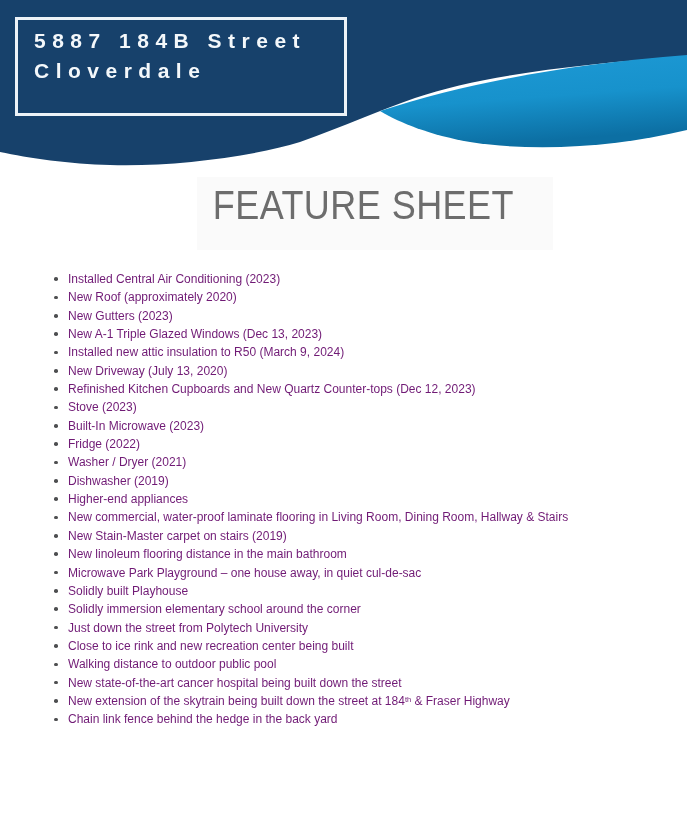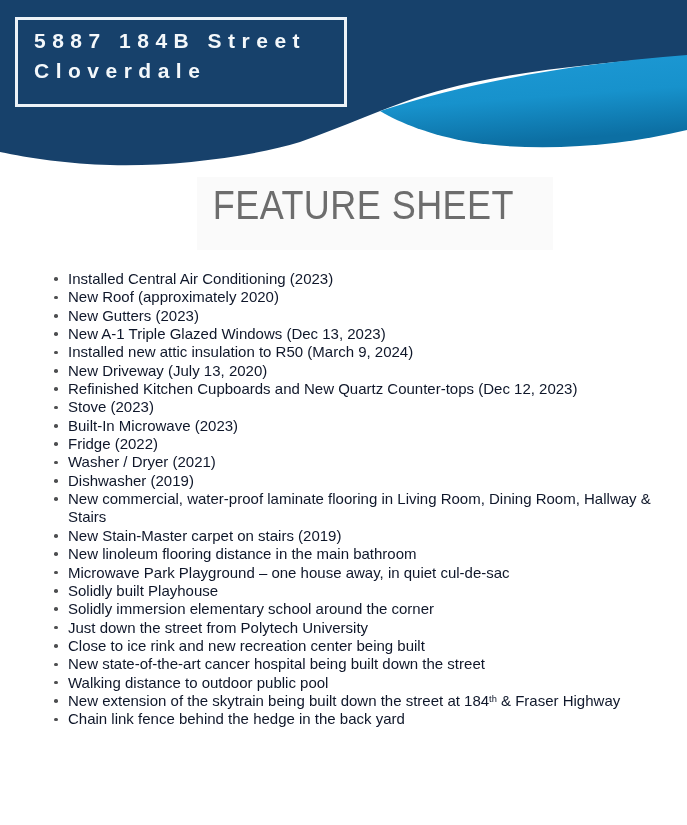--- a/index.html
+++ b/index.html
@@ -11,21 +11,21 @@
     font-family:"Liberation Sans", sans-serif;
   }
   
   .header-svg{position:absolute;top:0;left:0;display:block;}
   .navy{fill:var(--navy,#17416B);}
   
   .address-box{
     position:absolute;left:15px;top:17px;
     width:310px;height:71px;
     border:3px solid #edf3f8;
-    padding:6px 0 7px 16px;
+    padding:6px 0 16px 16px;
     color:#f4f8fb;
     font-weight:bold;
     font-size:21px;
     line-height:30px;
     letter-spacing:6.5px;
     white-space:nowrap;
   }
   
   .title-panel{
     position:absolute;left:197px;top:177px;
@@ -45,23 +45,23 @@
   .page-title .squeeze{
     display:inline-block;
     transform:scaleX(0.9);
     transform-origin:center;
   }
   
   .features{
     position:absolute;left:47px;top:270px;right:10px;
     margin:0;padding:0;
     list-style:none;
-    font-size:15px;
+    font-size:12px;
     line-height:18.35px;
-    color:#0f172a;
+    color:#701a75;
   }
   .features li{
     position:relative;
     padding-left:21px;
   }
   .features li::before{
     content:"";
     position:absolute;
     left:7px;top:7.3px;
     width:3.6px;height:3.6px;
@@ -118,27 +118,28 @@
       <li><span>New Gutters (2023)</span></li>
       <li><span>New A-1 Triple Glazed Windows (Dec 13, 2023)</span></li>
       <li><span>Installed new attic insulation to R50 (March 9, 2024)</span></li>
       <li><span>New Driveway (July 13, 2020)</span></li>
       <li><span>Refinished Kitchen Cupboards and New Quartz Counter-tops (Dec 12, 2023)</span></li>
       <li><span>Stove (2023)</span></li>
       <li><span>Built-In Microwave (2023)</span></li>
       <li><span>Fridge (2022)</span></li>
       <li><span>Washer / Dryer (2021)</span></li>
       <li><span>Dishwasher (2019)</span></li>
+      <li><span>Higher-end appliances</span></li>
       <li><span>New commercial, water-proof laminate flooring in Living Room, Dining Room, Hallway &amp; Stairs</span></li>
       <li><span>New Stain-Master carpet on stairs (2019)</span></li>
       <li><span>New linoleum flooring distance in the main bathroom</span></li>
       <li><span>Microwave Park Playground – one house away, in quiet cul-de-sac</span></li>
       <li><span>Solidly built Playhouse</span></li>
       <li><span>Solidly immersion elementary school around the corner</span></li>
       <li><span>Just down the street from Polytech University</span></li>
       <li><span>Close to ice rink and new recreation center being built</span></li>
+      <li><span>Walking distance to outdoor public pool</span></li>
       <li><span>New state-of-the-art cancer hospital being built down the street</span></li>
-      <li><span>Walking distance to outdoor public pool</span></li>
       <li><span>New extension of the skytrain being built down the street at 184<sup>th</sup> &amp; Fraser Highway</span></li>
       <li><span>Chain link fence behind the hedge in the back yard</span></li>
     </ul>
 
 </div>
 
 </body></html>

